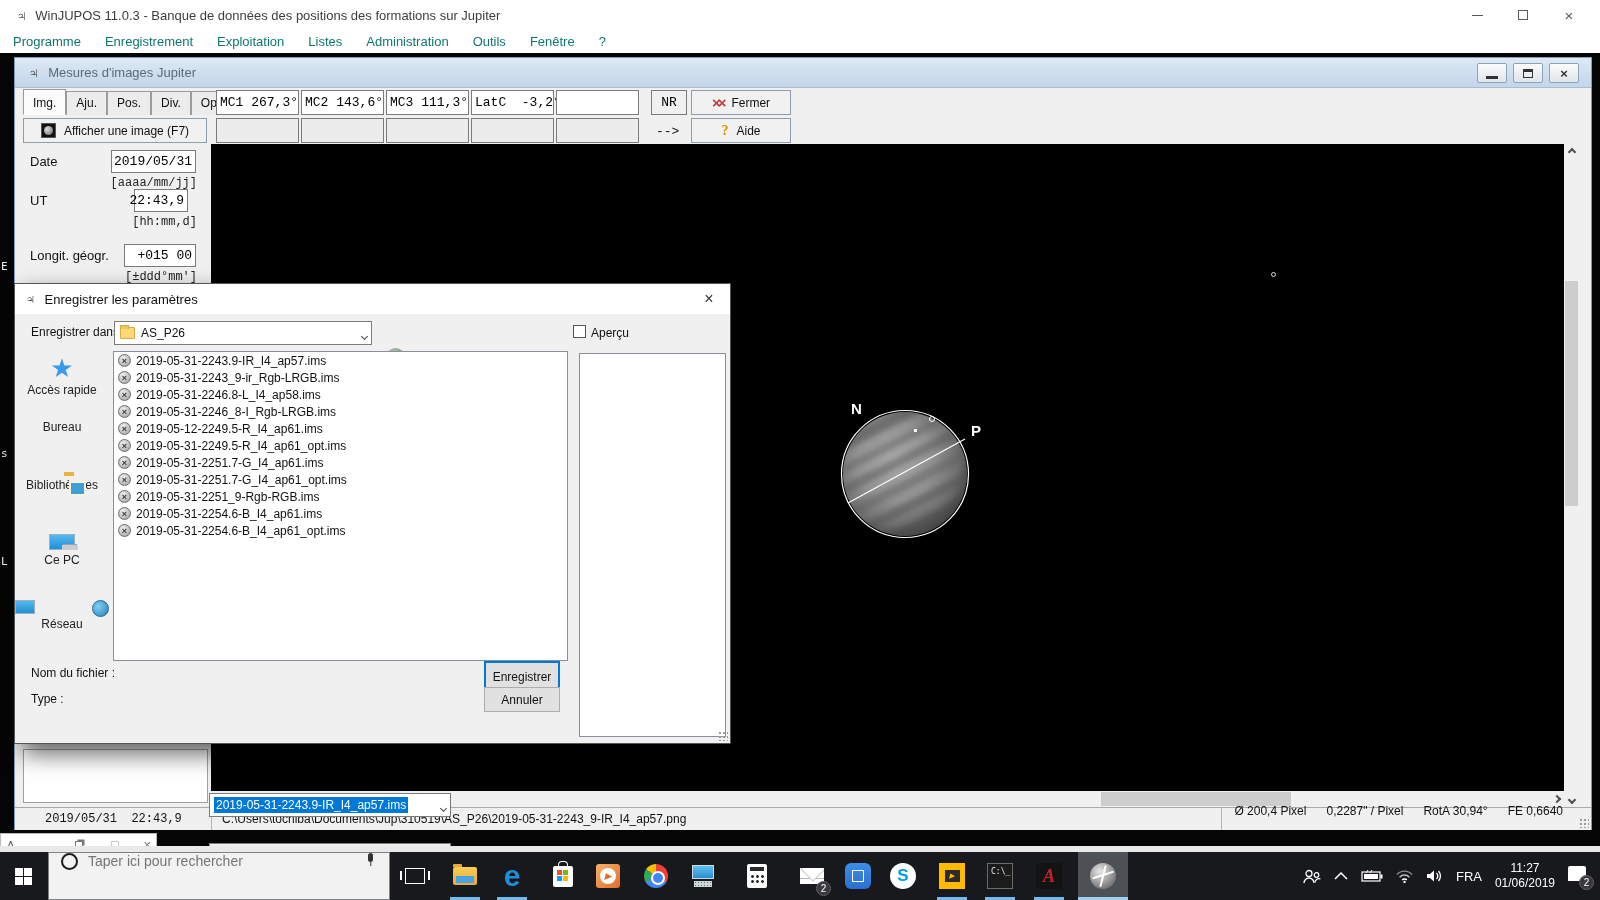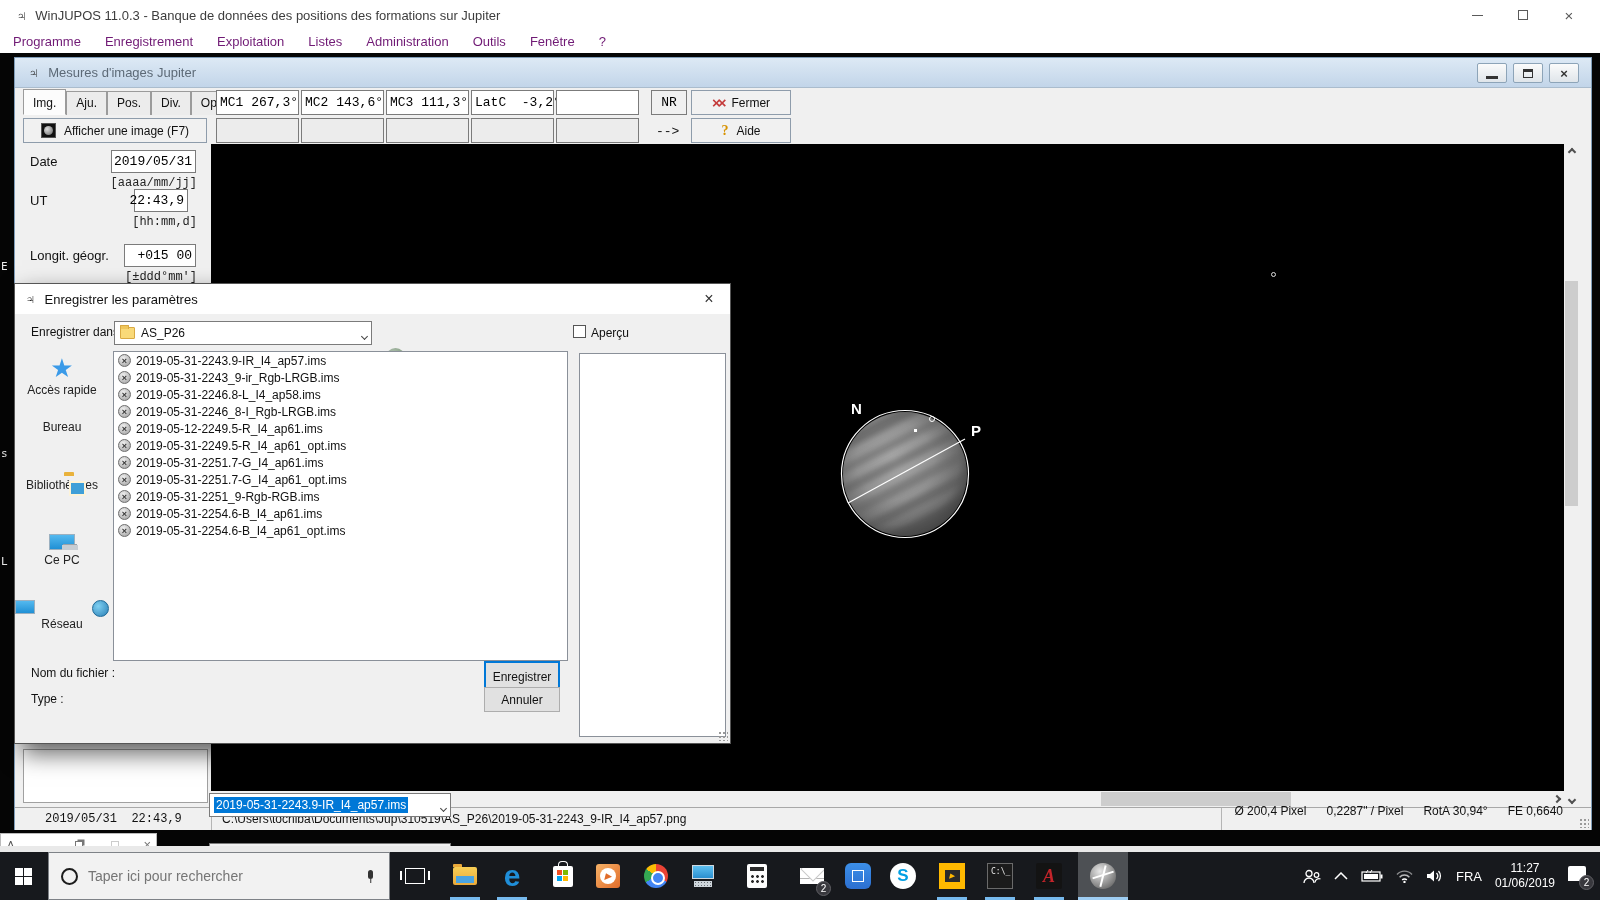--- a/index.html
+++ b/index.html
@@ -13,21 +13,21 @@
      display:flex; align-items:center; color:#3d3d3d; font-size:13px; }
   .jup-glyph { font-size:15px; color:#111; font-weight:bold; }
   .main-titlebar .jup-glyph { margin:0 8px 0 16px; }
   .cap-btns { position:absolute; right:8px; top:0; height:30px; display:flex; }
   .cap-btn { width:46px; height:30px; display:flex; align-items:center; justify-content:center; }
   .g-min { width:11px; height:1px; background:#5a5a5a; }
   .g-max { width:10px; height:10px; border:1px solid #5a5a5a; }
   .g-x   { font-size:15px; color:#5a5a5a; font-weight:300; }
 
   .menubar { left:0; top:30px; width:1600px; height:23px; background:#fff;
-     display:flex; align-items:center; gap:24px; padding-left:13px; font-size:13px; color:#701a75;text-align:right; }
+     display:flex; align-items:center; gap:24px; padding-left:13px; font-size:13px; color:#0f766e;text-align:right; }
 
   .mdi { left:0; top:53px; width:1600px; height:793px; background:#050505; }
   .frag { color:#eee; font:11px "DejaVu Sans Mono",monospace; }
 
   
   .child { left:14px; top:57px; width:1578px; height:773px; background:#f0f0f0;
      border:1px solid #7f9db9; }
   .child-titlebar { left:0; top:0; width:100%; height:30px;
      background:linear-gradient(#dde9f5,#c2d5e9); display:flex; align-items:center;
      color:#5d6a77; font-size:13px; border-bottom:1px solid #aabccd; }
@@ -151,21 +151,21 @@
 
   .bottom-edge { left:0; top:846px; width:1600px; height:6px; background:#e9e9e9; }
 
   
   .taskbar { left:0; top:852px; width:1600px; height:48px; background:#17191d; }
   .tb-ico { position:absolute; top:0; width:46px; height:48px; display:flex; align-items:center; justify-content:center; }
   .runline { position:absolute; bottom:0; left:8px; right:8px; height:3px; background:#76b9ed; }
   .start-grid { width:17px; height:17px; display:grid; grid-template-columns:8px 8px; grid-template-rows:8px 8px; gap:1px; }
   .start-grid i { background:#fff; }
   .searchbox { position:absolute; left:48px; top:0; width:342px; height:48px; background:#f2f2f2;
-     border:1px solid #7e8287; display:flex; align-items:center; }
+     border:1px solid #7e8287; display:flex; align-items:flex-start; }
   .cortana-ring { width:17px; height:17px; border:2.5px solid #1c1c1c; border-radius:50%; margin:0 10px 0 12px; }
   .searchbox input { border:none; background:transparent; outline:none; flex:1;
      font:14px "Liberation Sans",sans-serif; color:#444; }
   .mic { width:9px; height:13px; position:relative; margin-right:14px; }
   .mic i { display:block; width:5px; height:9px; background:#333; border-radius:3px; margin:0 auto; }
   .mic::after { content:""; position:absolute; left:50%; bottom:0; width:1.5px; height:4px; background:#333; transform:translateX(-50%); }
 
   .tv-ico { width:20px; height:16px; border:1.5px solid #fff; position:relative; }
   .tv-ico::before { content:""; position:absolute; left:-6px; top:2px; width:2px; height:9px; background:#fff; }
   .tv-ico::after { content:""; position:absolute; right:-6px; top:2px; width:2px; height:9px; background:#fff; }

